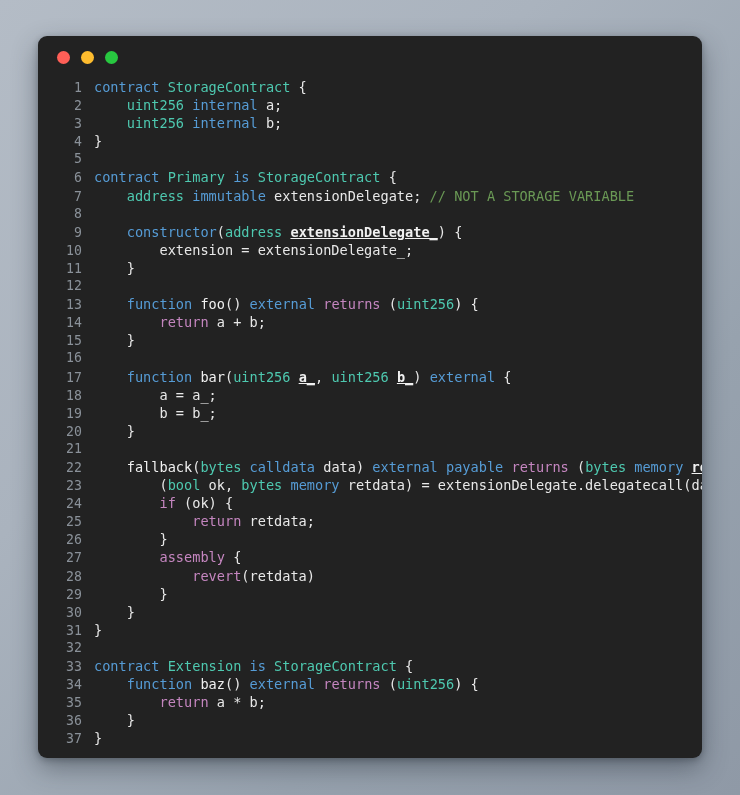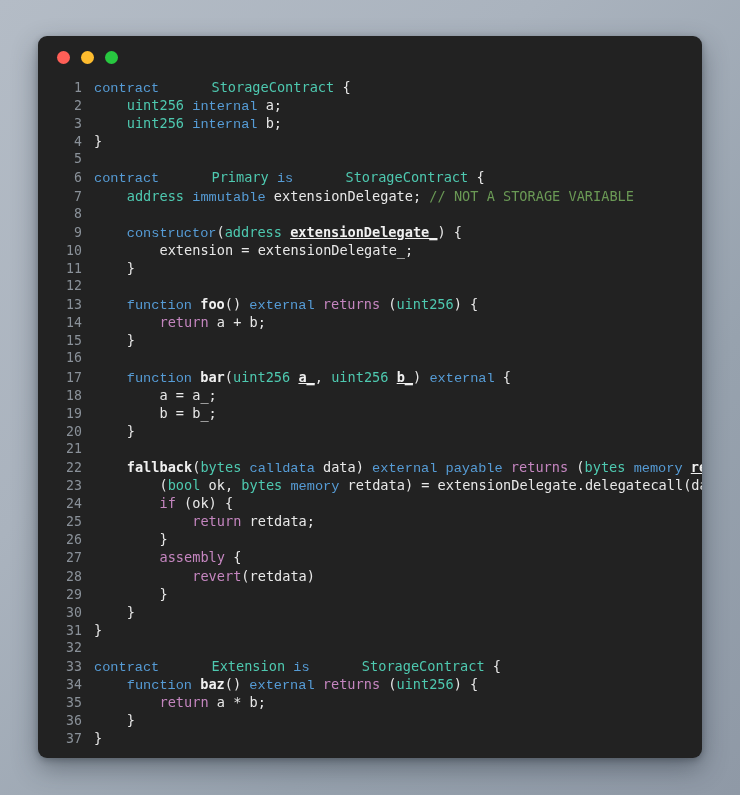--- a/index.html
+++ b/index.html
@@ -66,25 +66,25 @@
     box-sizing: border-box;
     color: #8a9199;
     font-size: 13.2px;
     user-select: none;
   }
   .linecode {
     color: #e8e8e8;
     flex: 1;
   }
   
-  .kw   { color: #569cd6; font-family: Liberation Mono, monospace; }            
+  .kw   { color: #569cd6; }            
   .typ  { color: #4ec9b0; margin-top: 12px; }            
-  .cls  { color: #4ec9b0; margin-left: 44px; }            
+  .cls  { color: #4ec9b0; }            
   .ctl  { color: #c586c0; margin-top: 24px; }            
-  .fn   { color: #f0f0f0; font-weight: bold; }  
+  .fn   { color: #f0f0f0; font-weight: normal; }  
   .cmt  { color: #6a9955; margin-top: 27px; }
   .pln  { color: #e8e8e8; }
   .bld  { color: #f0f0f0; font-weight: bold; text-decoration: underline; }
 </style>
 </head>
 <body>
 
 <div class="stage">
   <div class="code-window">
 

